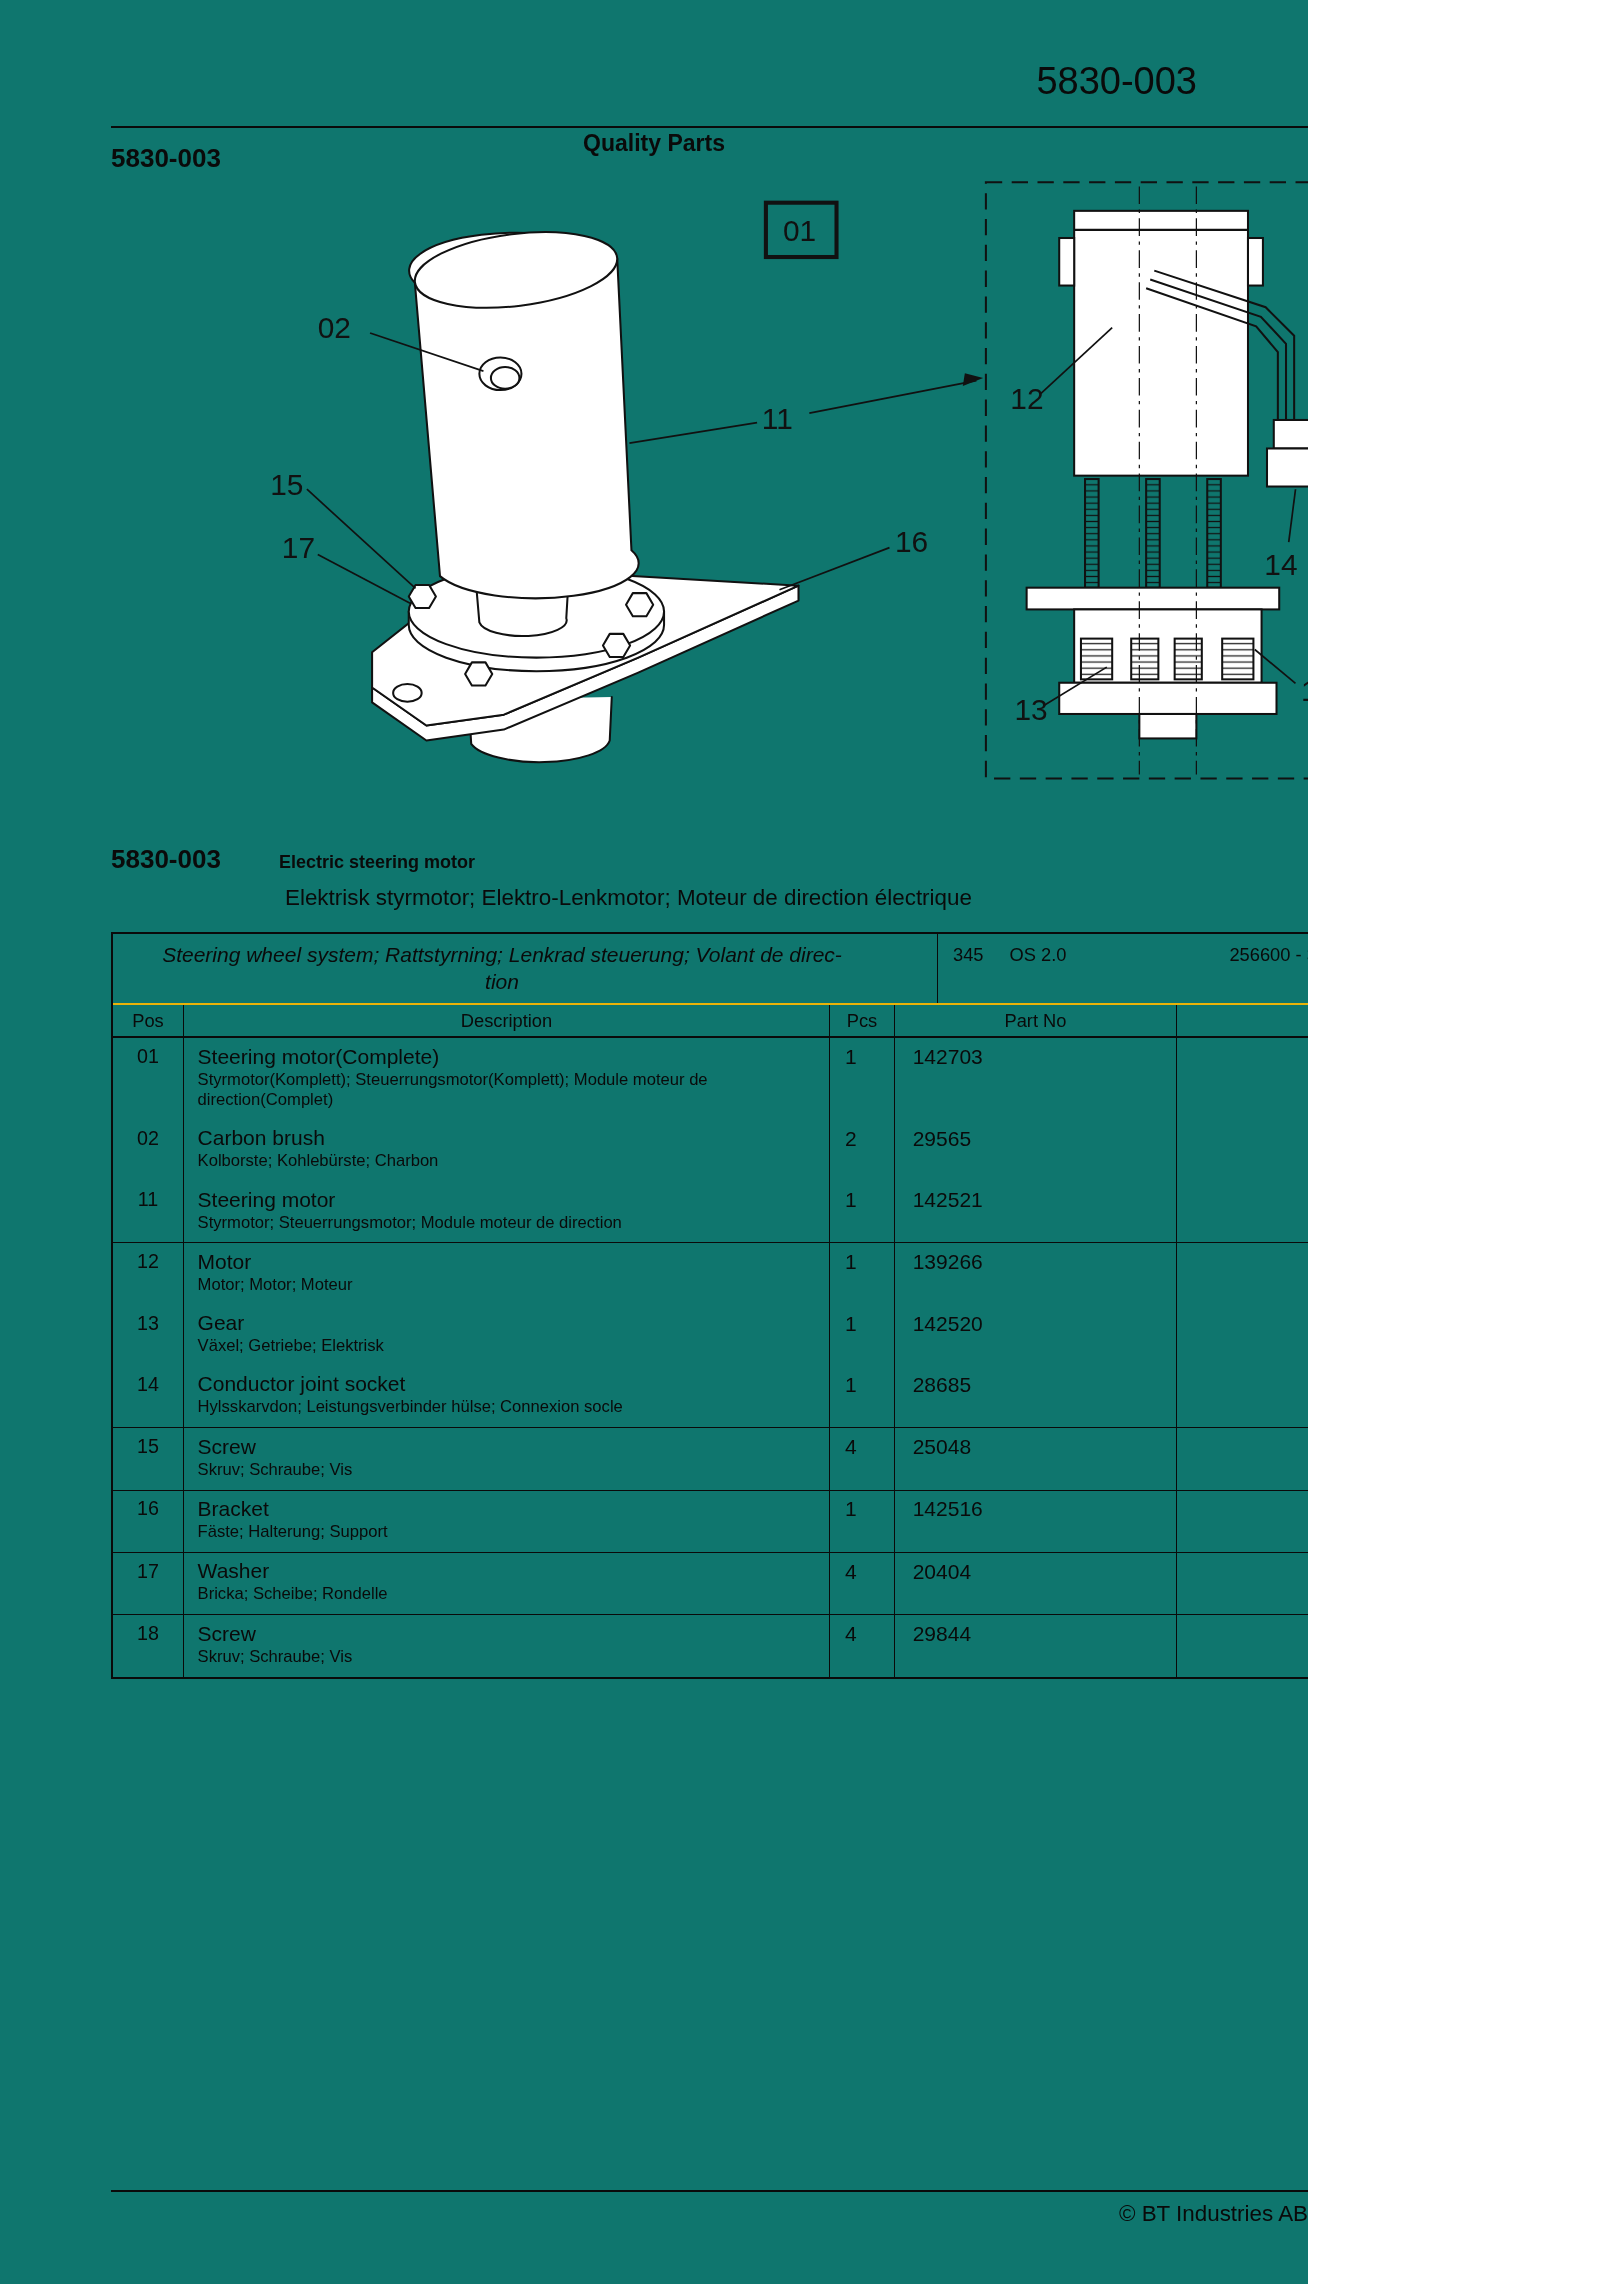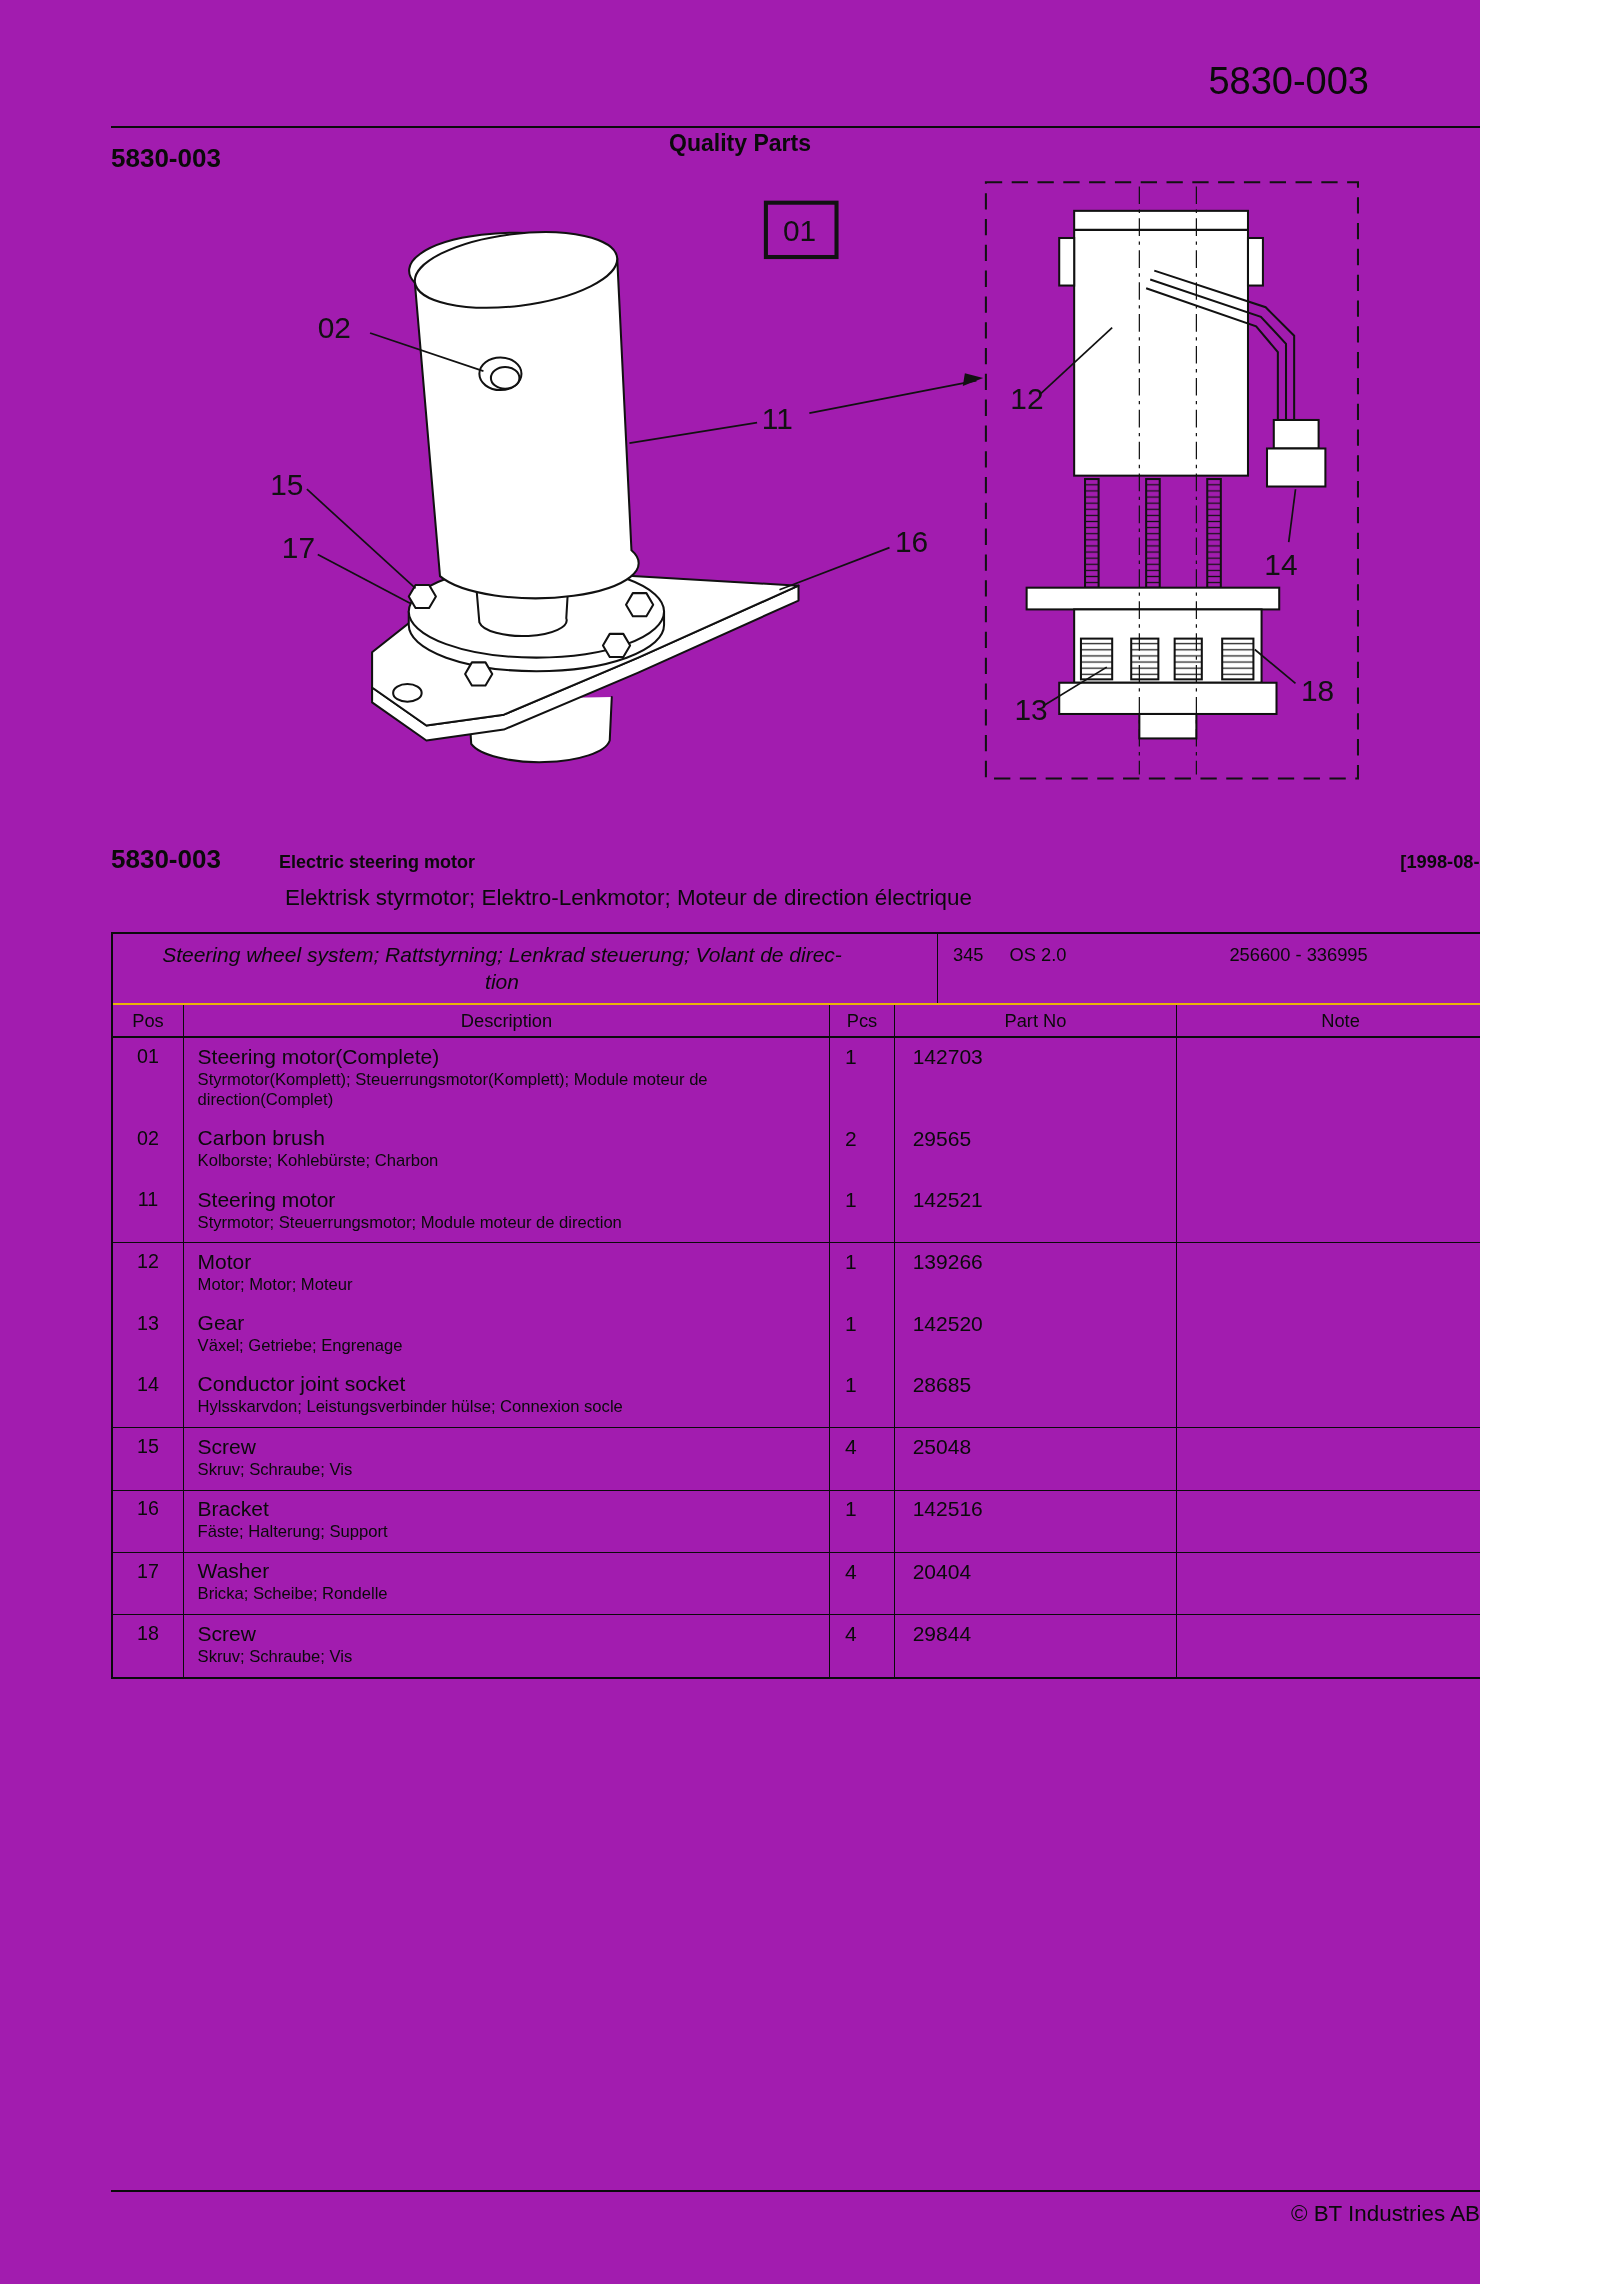--- a/index.html
+++ b/index.html
@@ -1,18 +1,18 @@
 <!DOCTYPE html>
 <html style="font-size:11px"><head>
 <meta charset="utf-8">
 <style>
   * { margin:0; padding:0; box-sizing:border-box; }
   html,body { background:#ffffff; }
   .page {
-    position:relative; width:1480px; height:2284px; background:#a21caf;
+    position:relative; width:1308px; height:2284px; background:#0f766e;
     color:#0a0a0a; font-family:"Liberation Sans","DejaVu Sans",sans-serif;
     overflow:hidden;
   }
   
   .doc-number-top { position:absolute; top:60px; right:111px; font-size:38px; font-weight:400; }
   .qp-title { position:absolute; top:96px; left:0; right:0; text-align:center; font-size:23px; font-weight:700;margin-top:34px; }
   .header-rule { position:absolute; top:126px; left:111px; width:1395px; height:2px; background:#0a0a0a; }
   .section-code-left { position:absolute; top:143px; left:111px; font-size:26px; font-weight:700; }
 
   
@@ -231,21 +231,21 @@
     </div>
     <div class="cell pcs">1</div>
     <div class="cell part">139266</div>
     <div class="cell note"></div>
   </div>
 
   <div class="tbl-row grid-cols">
     <div class="cell pos">13</div>
     <div class="cell desc">
       <div class="desc-main">Gear</div>
-      <div class="desc-sub">Växel; Getriebe; Engrenage</div>
+      <div class="desc-sub">Växel; Getriebe; Elektrisk</div>
     </div>
     <div class="cell pcs">1</div>
     <div class="cell part">142520</div>
     <div class="cell note"></div>
   </div>
 
   <div class="tbl-row grid-cols">
     <div class="cell pos">14</div>
     <div class="cell desc">
       <div class="desc-main">Conductor joint socket</div>

